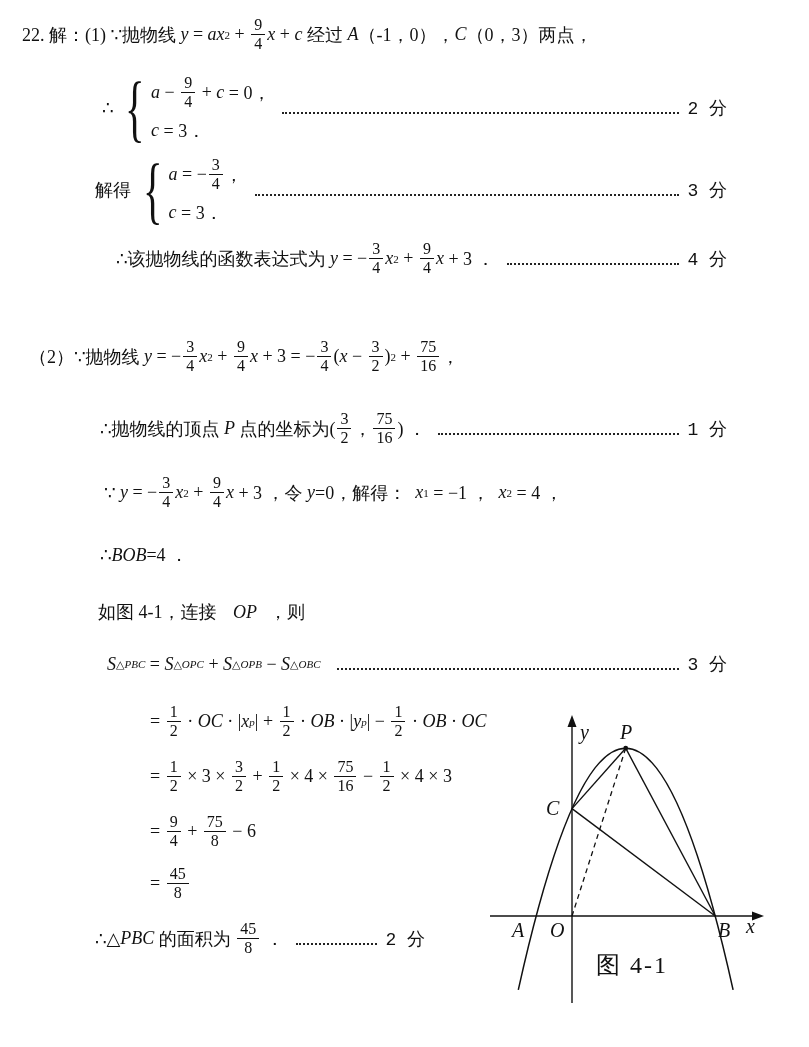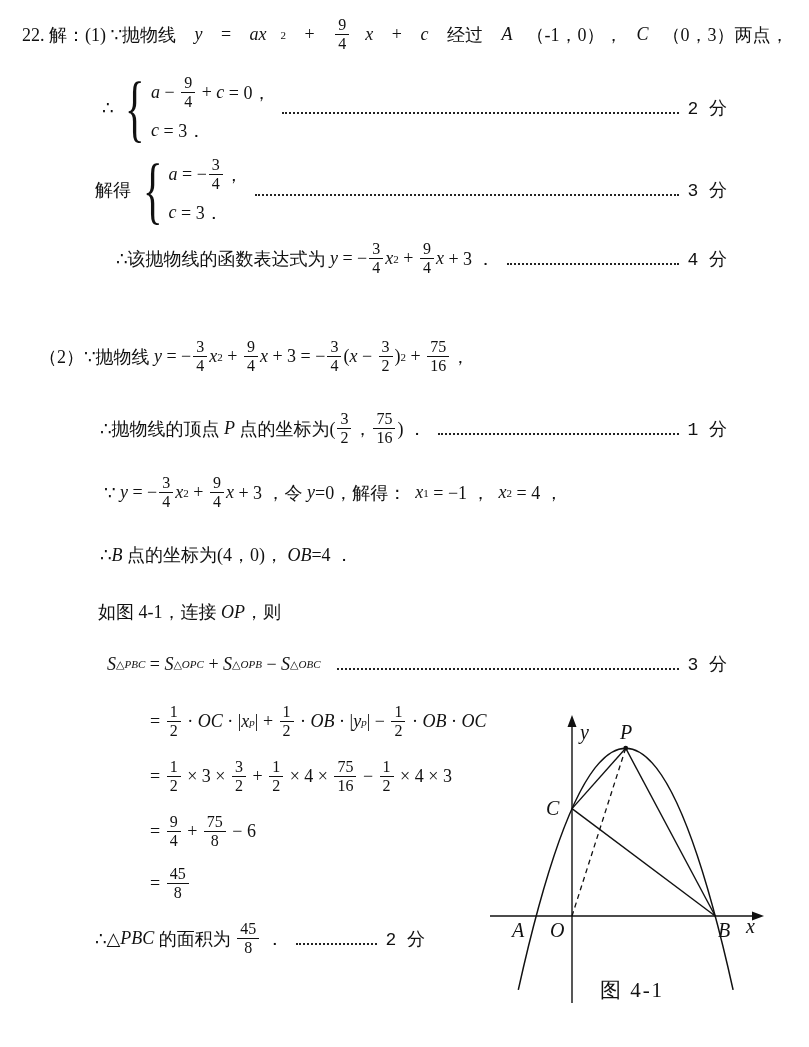--- a/index.html
+++ b/index.html
@@ -5,29 +5,29 @@
   * { margin:0; padding:0; box-sizing:border-box; }
   html,body { background:#888; }
   #page {
     position:relative; width:809px; height:1047px; margin:0 auto;
     background:#ffffff; color:#111;
     font-family:"Liberation Serif","DejaVu Serif","DejaVu Sans",serif;
     font-size:18px; overflow:hidden;
   }
   .line { position:absolute; display:flex; align-items:center; white-space:pre; }
   
-  .l1  { top:16px;  left:22px;gap:14px; }
+  .l1  { top:16px;  left:22px; }
   .l2  { top:74px;  left:102px; right:82px; }
   .l3  { top:156px; left:95px;  right:82px; }
   .l4  { top:240px; left:100px; right:82px;margin-left:16px; }
-  .l5  { top:338px; left:39px; }
+  .l5  { top:338px; left:29px; }
   .l6  { top:410px; left:100px; right:82px; }
   .l7  { top:474px; left:104px; }
   .l8  { top:543px; left:100px; }
-  .l9  { top:600px; left:98px; }
+  .l9  { top:600px; left:98px;gap:12px; }
   .l10 { top:652px; left:107px; right:82px; }
   .l11 { top:703px; left:150px; }
   .l12 { top:758px; left:150px; }
   .l13 { top:813px; left:150px; }
   .l14 { top:865px; left:150px; }
   .l15 { top:920px; left:95px;  width:330px; }
 
   .var { font-style:italic; }
   .sup { font-size:11px; vertical-align:7px;  line-height:0; }
   .sub { font-size:11px; vertical-align:-5px; line-height:0; }
@@ -46,36 +46,36 @@
 
   .dots { flex:1 1 auto; min-width:30px; border-bottom:2px dotted #222;
           align-self:center; margin:10px 8px 0 12px; }
   .score { white-space:pre;font-family:Liberation Mono, monospace; }
 
   #figure-wrap { position:absolute; left:462px; top:693px; width:340px; height:350px; }
   #figure-wrap svg { display:block; }
   .fig-label { font-style:italic; font-size:20px; fill:#111;
                font-family:"Liberation Serif","DejaVu Serif",serif; }
   #figure-caption { position:absolute; left:462px; top:949px; width:340px;
-                    text-align:center; font-size:21px; letter-spacing:2px;margin-top:27px; }
+                    text-align:center; font-size:24px; letter-spacing:2px; }
 </style>
 </head>
 <body>
 
 <div id="page">
 
   <div id="solution">
       <div class="line l1"><span>22. 解：(1) ∵抛物线 </span><span class="var">y</span><span> = </span><span class="var">ax</span><span class="sup">2</span><span> + </span><span class="frac"><span class="num">9</span><span class="den">4</span></span><span class="var">x</span><span> + </span><span class="var">c</span><span> 经过 </span><span class="var">A</span><span>（-1，0），</span><span class="var">C</span><span>（0，3）两点，</span></div>
       <div class="line l2"><span>∴</span><span class="cases"><span class="brace">{</span><span class="rows"><span class="row"><span class="var">a</span><span> − </span><span class="frac"><span class="num">9</span><span class="den">4</span></span><span> + </span><span class="var">c</span><span> = 0，</span></span><span class="row"><span class="var">c</span><span> = 3．</span></span></span></span><span class="dots"></span><span class="score">2 分</span></div>
       <div class="line l3"><span>解得</span><span class="cases"><span class="brace">{</span><span class="rows"><span class="row"><span class="var">a</span><span> = −</span><span class="frac"><span class="num">3</span><span class="den">4</span></span><span>，</span></span><span class="row"><span class="var">c</span><span> = 3．</span></span></span></span><span class="dots"></span><span class="score">3 分</span></div>
       <div class="line l4"><span>∴该抛物线的函数表达式为 </span><span class="var">y</span><span> = −</span><span class="frac"><span class="num">3</span><span class="den">4</span></span><span class="var">x</span><span class="sup">2</span><span> + </span><span class="frac"><span class="num">9</span><span class="den">4</span></span><span class="var">x</span><span> + 3 ．</span><span class="dots"></span><span class="score">4 分</span></div>
       <div class="line l5"><span>（2）∵抛物线 </span><span class="var">y</span><span> = −</span><span class="frac"><span class="num">3</span><span class="den">4</span></span><span class="var">x</span><span class="sup">2</span><span> + </span><span class="frac"><span class="num">9</span><span class="den">4</span></span><span class="var">x</span><span> + 3 = −</span><span class="frac"><span class="num">3</span><span class="den">4</span></span><span>(</span><span class="var">x</span><span> − </span><span class="frac"><span class="num">3</span><span class="den">2</span></span><span>)</span><span class="sup">2</span><span> + </span><span class="frac"><span class="num">75</span><span class="den">16</span></span><span>，</span></div>
       <div class="line l6"><span>∴抛物线的顶点 </span><span class="var">P</span><span> 点的坐标为(</span><span class="frac"><span class="num">3</span><span class="den">2</span></span><span>，</span><span class="frac"><span class="num">75</span><span class="den">16</span></span><span>) ．</span><span class="dots"></span><span class="score">1 分</span></div>
       <div class="line l7"><span>∵ </span><span class="var">y</span><span> = −</span><span class="frac"><span class="num">3</span><span class="den">4</span></span><span class="var">x</span><span class="sup">2</span><span> + </span><span class="frac"><span class="num">9</span><span class="den">4</span></span><span class="var">x</span><span> + 3 ，令 </span><span class="var">y</span><span>=0，解得：  </span><span class="var">x</span><span class="sub">1</span><span> = −1 ，  </span><span class="var">x</span><span class="sub">2</span><span> = 4 ，</span></div>
-      <div class="line l8"><span>∴</span><span class="var">B</span><span> 点的坐标为(4，0)， </span><span class="var">OB</span><span>=4 ．</span></div>
+      <div class="line l8"><span>∴</span><span class="var">B</span><span class="var">OB</span><span>=4 ．</span></div>
       <div class="line l9"><span>如图 4-1，连接 </span><span class="var">OP</span><span>，则</span></div>
       <div class="line l10"><span class="var">S</span><span class="subi">△PBC</span><span> = </span><span class="var">S</span><span class="subi">△OPC</span><span> + </span><span class="var">S</span><span class="subi">△OPB</span><span> − </span><span class="var">S</span><span class="subi">△OBC</span><span> </span><span class="dots"></span><span class="score">3 分</span></div>
       <div class="line l11"><span>= </span><span class="frac"><span class="num">1</span><span class="den">2</span></span><span> · </span><span class="var">OC</span><span> · |</span><span class="var">x</span><span class="subi">p</span><span>| + </span><span class="frac"><span class="num">1</span><span class="den">2</span></span><span> · </span><span class="var">OB</span><span> · |</span><span class="var">y</span><span class="subi">p</span><span>| − </span><span class="frac"><span class="num">1</span><span class="den">2</span></span><span> · </span><span class="var">OB</span><span> · </span><span class="var">OC</span></div>
       <div class="line l12"><span>= </span><span class="frac"><span class="num">1</span><span class="den">2</span></span><span> × 3 × </span><span class="frac"><span class="num">3</span><span class="den">2</span></span><span> + </span><span class="frac"><span class="num">1</span><span class="den">2</span></span><span> × 4 × </span><span class="frac"><span class="num">75</span><span class="den">16</span></span><span> − </span><span class="frac"><span class="num">1</span><span class="den">2</span></span><span> × 4 × 3</span></div>
       <div class="line l13"><span>= </span><span class="frac"><span class="num">9</span><span class="den">4</span></span><span> + </span><span class="frac"><span class="num">75</span><span class="den">8</span></span><span> − 6</span></div>
       <div class="line l14"><span>= </span><span class="frac"><span class="num">45</span><span class="den">8</span></span></div>
       <div class="line l15"><span>∴△</span><span class="var">PBC</span><span> 的面积为 </span><span class="frac"><span class="num">45</span><span class="den">8</span></span><span> ．</span><span class="dots"></span><span class="score">2 分</span></div>
     </div>
 
   <div id="figure-wrap">

